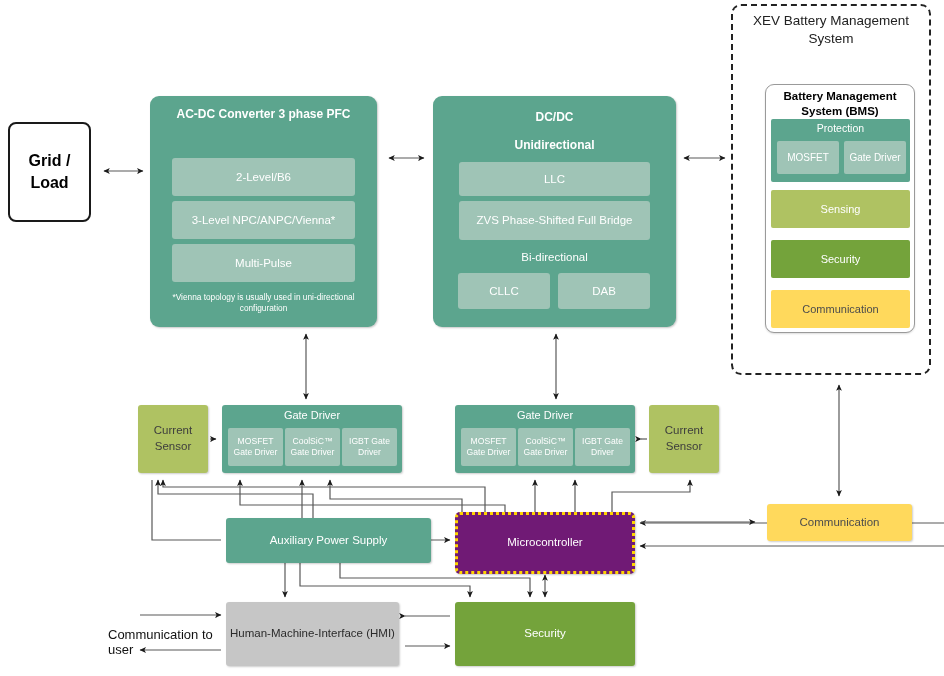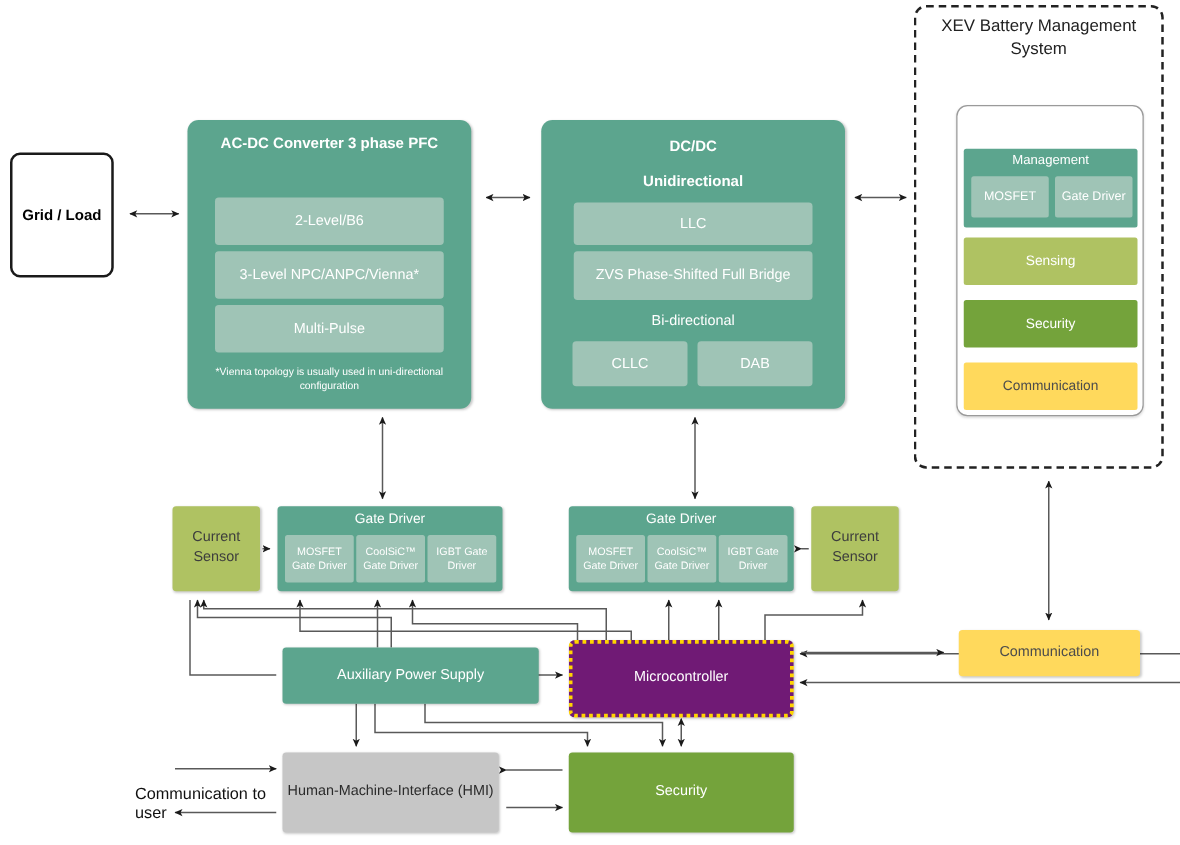--- a/index.html
+++ b/index.html
@@ -15,21 +15,21 @@
     overflow: hidden;
   }
   .blk { position: absolute; }
 
   
   #grid-load {
     left: 8px; top: 122px; width: 83px; height: 100px;
     border: 2px solid #1a1a1a; border-radius: 8px;
     background: #ffffff;
     display: flex; align-items: center; justify-content: center;
-    font-weight: bold; font-size: 12px; color: #000;
+    font-weight: bold; font-size: 16px; color: #000;
     text-align: center; line-height: 1.35;
   }
 
   
   .conv {
     background: #5ca58e;
     border-radius: 9px;
     box-shadow: 1px 1px 2px rgba(0,0,0,0.22);
   }
   #acdc { left: 150px; top: 96px; width: 227px; height: 231px; }
@@ -234,23 +234,25 @@
     <div class="conv-title" style="top:154px; font-weight:normal; font-size:11.5px;">Bi-directional</div>
     <div class="sub" style="left:25px; top:177px; width:92px; height:36px;">CLLC</div>
     <div class="sub" style="left:125px; top:177px; width:92px; height:36px;">DAB</div>
   </div>
 
   <div class="blk" id="xev-panel"></div>
   <div id="xev-title">XEV Battery
 Management System</div>
 
   <div class="blk" id="bms-box"></div>
+  <div id="bms-title">Battery Management
+System (BMS)</div>
 
   <div class="blk" id="bms-protect">
-    <div class="ptitle">Management</div>
+    <div class="ptitle">Protection</div>
     <div class="pchip" style="left:6px; width:62px;">MOSFET</div>
     <div class="pchip" style="left:73px; width:62px;">Gate Driver</div>
   </div>
 
   <div class="bms-bar" id="bms-sensing">Sensing</div>
   <div class="bms-bar" id="bms-security">Security</div>
   <div class="bms-bar" id="bms-comm">Communication</div>
 
   <div class="box" id="cs-left">Current
 Sensor</div>

